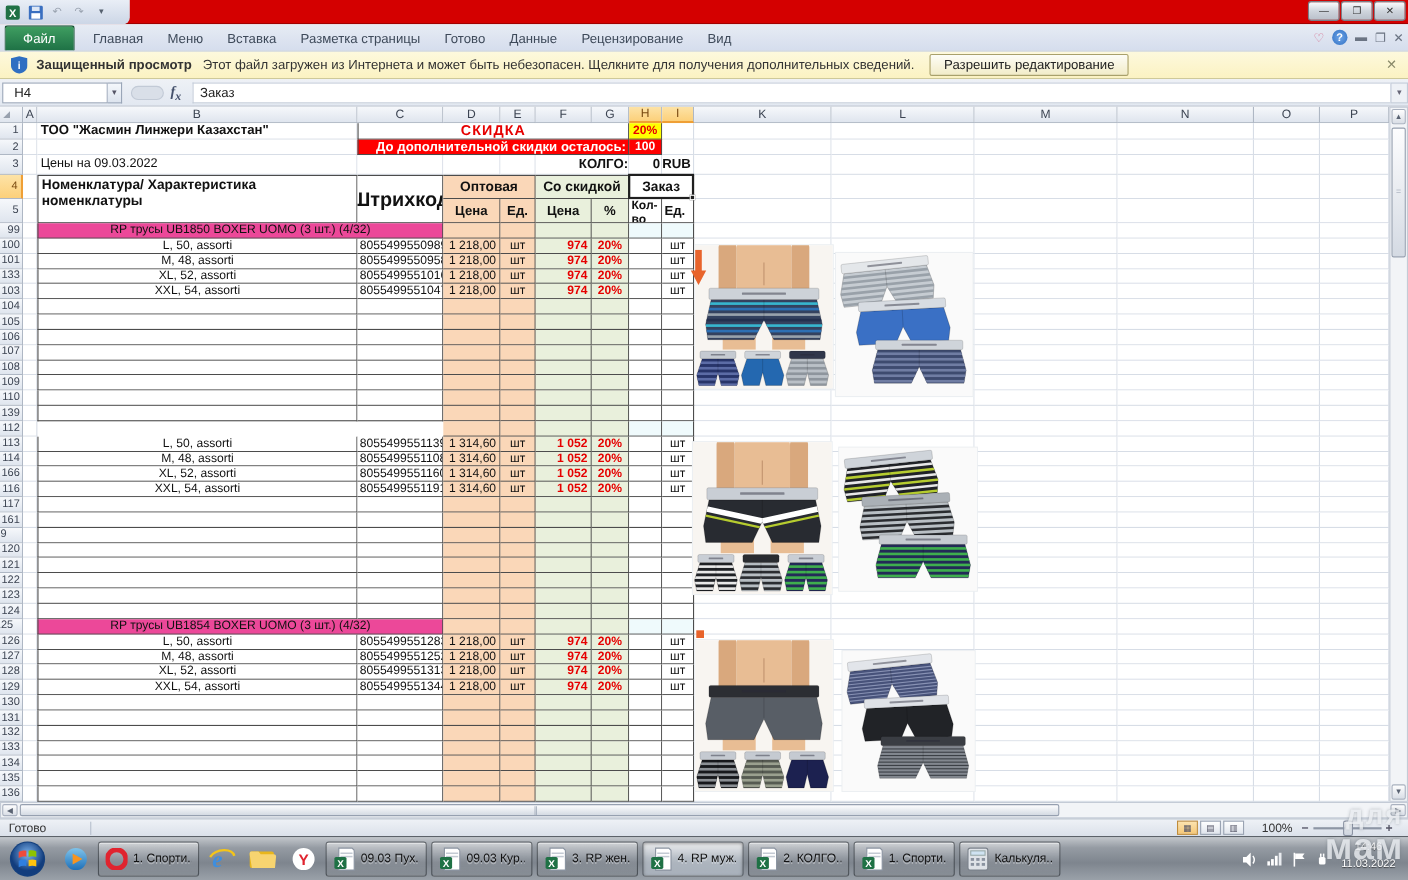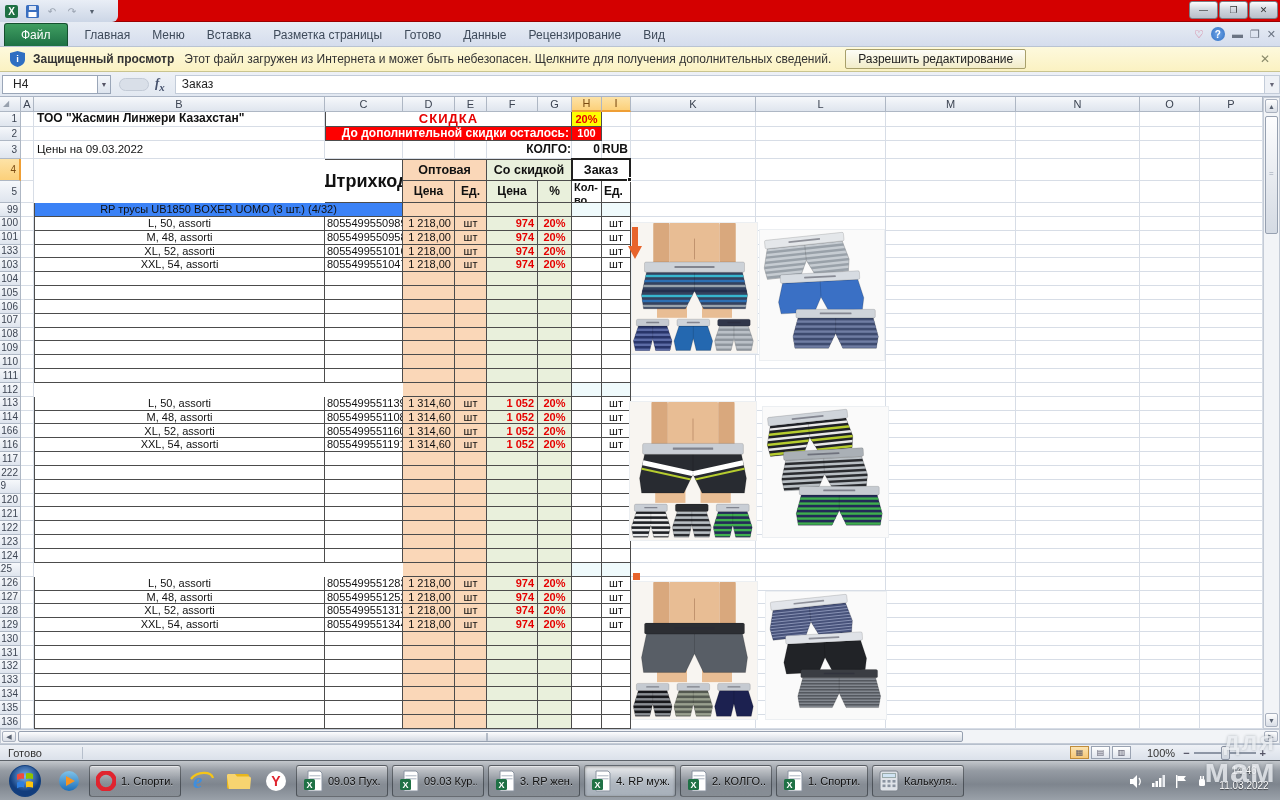--- a/index.html
+++ b/index.html
@@ -31,21 +31,21 @@
   #fx-pill{width:30px;height:13px;border-radius:7px;background:#d9dfe8;border:1px solid #c2cad6;margin:0 6px 0 8px}
   #fx{font-family:"Liberation Serif","DejaVu Serif",serif;font-style:italic;font-weight:bold;font-size:13px;color:#44506b;margin-right:10px}
   #fvalue{flex:1;height:19px;background:#fff;border:1px solid #c3ccd9;border-right:none;font-size:12px;color:#222;display:flex;align-items:center;padding-left:6px}
   #fexpand{width:16px;height:19px;background:#eef1f6;border:1px solid #c3ccd9;font-size:7px;color:#667;display:flex;align-items:center;justify-content:center}
   
   #sheet{position:absolute;left:0;top:97px;width:1263px;height:632px;background:#fff;overflow:hidden}
   .cell{position:absolute;display:flex;align-items:center;overflow:hidden;font-size:11px;color:#111;line-height:1.15}
   .gl{border-right:1px solid #d7dde6;border-bottom:1px solid #d7dde6;background:#fff}
   .tb{border-right:1px solid #4c4c4c;border-bottom:1px solid #4c4c4c;background:#fff}
   .tbl{border-left:1px solid #4c4c4c}
-  .peach{background:#fad7b8}.green{background:#e9f0dc}.cyan{background:#3b82f6}.palecyan{background:#effafc}
+  .peach{background:#fad7b8}.green{background:#e9f0dc}.cyan{background:#ec4899}.palecyan{background:#effafc}
   .yellow{background:#ffff00}.redbg{background:#fe0000}
   .b{font-weight:bold}.red{color:#e60000}.white{color:#fff}
   .ctr{justify-content:center;text-align:center}.rt{justify-content:flex-end;text-align:right}
   .colhead,.rowhead{background:linear-gradient(#f6f8fb,#dfe5ee);border-right:1px solid #aeb7c4;border-bottom:1px solid #aeb7c4;color:#3c4452;font-size:11px}
   .hl{background:linear-gradient(#fde3a7,#fcd07a);border-bottom:2px solid #ef9f35;color:#7a4b12}
   .hlrow{background:linear-gradient(#fde3a7,#fcd07a);border-right:2px solid #ef9f35;color:#7a4b12}
   #sel-border{position:absolute;border:2px solid #1f1f1f;background:transparent;pointer-events:none}
   #sel-handle{position:absolute;width:5px;height:5px;background:#1f1f1f;border:1px solid #fff}
   .photo{position:absolute;background:#fcfbf9;box-shadow:0 0 0 1px #eceff2}
   
@@ -205,42 +205,42 @@
     <div class="cell rowhead rt" style="left: 0px; top: 230.56px; width: 21px; height: 13.84px;">
       <span style="padding-right:2px;font-size:10px">108</span>
     </div>
     <div class="cell rowhead rt" style="left: 0px; top: 244.4px; width: 21px; height: 13.84px;">
       <span style="padding-right:2px;font-size:10px">109</span>
     </div>
     <div class="cell rowhead rt" style="left: 0px; top: 258.24px; width: 21px; height: 13.84px;">
       <span style="padding-right:2px;font-size:10px">110</span>
     </div>
     <div class="cell rowhead rt" style="left: 0px; top: 272.08px; width: 21px; height: 13.84px;">
-      <span style="padding-right:2px;font-size:10px">111</span>
+      <span style="padding-right:2px;font-size:10px">139</span>
     </div>
     <div class="cell rowhead rt" style="left: 0px; top: 285.92px; width: 21px; height: 13.84px;">
       <span style="padding-right:2px;font-size:10px">112</span>
     </div>
     <div class="cell rowhead rt" style="left: 0px; top: 299.76px; width: 21px; height: 13.84px;">
       <span style="padding-right:2px;font-size:10px">113</span>
     </div>
     <div class="cell rowhead rt" style="left: 0px; top: 313.6px; width: 21px; height: 13.84px;">
       <span style="padding-right:2px;font-size:10px">114</span>
     </div>
     <div class="cell rowhead rt" style="left: 0px; top: 327.44px; width: 21px; height: 13.84px;">
       <span style="padding-right:2px;font-size:10px">166</span>
     </div>
     <div class="cell rowhead rt" style="left: 0px; top: 341.28px; width: 21px; height: 13.84px;">
       <span style="padding-right:2px;font-size:10px">116</span>
     </div>
     <div class="cell rowhead rt" style="left: 0px; top: 355.12px; width: 21px; height: 13.84px;">
       <span style="padding-right:2px;font-size:10px">117</span>
     </div>
     <div class="cell rowhead rt" style="left: 0px; top: 368.96px; width: 21px; height: 13.84px;">
-      <span style="padding-right:2px;font-size:10px">222</span>
+      <span style="padding-right:2px;font-size:10px">161</span>
     </div>
     <div class="cell rowhead rt" style="left: 0px; top: 382.8px; width: 21px; height: 13.84px;">
       <span style="padding-right:14px;font-size:10px">119</span>
     </div>
     <div class="cell rowhead rt" style="left: 0px; top: 396.64px; width: 21px; height: 13.84px;">
       <span style="padding-right:2px;font-size:10px">120</span>
     </div>
     <div class="cell rowhead rt" style="left: 0px; top: 410.48px; width: 21px; height: 13.84px;">
       <span style="padding-right:2px;font-size:10px">121</span>
     </div>
@@ -612,20 +612,23 @@
     <div class="cell gl" style="left: 455px; top: 44px; width: 32px; height: 18px;"></div>
     <div class="cell gl rt b" style="left: 487px; top: 44px; width: 85px; height: 18px;">
       <span style="font-size:12px">КОЛГО:</span>
     </div>
     <div class="cell gl rt b" style="left: 572px; top: 44px; width: 30px; height: 18px;">
       <span style="padding-right:1px;font-size:12px">0</span>
     </div>
     <div class="cell gl b" style="left: 602px; top: 44px; width: 29px; height: 18px;">
       <span style="font-size:12px">RUB</span>
     </div>
+    <div class="cell tb tbl b" style="left: 34px; top: 62px; width: 291px; height: 44px; border-top: 1px solid rgb(76, 76, 76);">
+      <span style="padding:1px 3px;font-size:12.5px;align-self:flex-start">Номенклатура/ Характеристика номенклатуры</span>
+    </div>
     <div class="cell tb ctr b" style="left: 325px; top: 62px; width: 78px; height: 44px; border-top: 1px solid rgb(76, 76, 76);">
       <span style="font-size:18px">Штрихкод</span>
     </div>
     <div class="cell tb peach ctr b" style="left: 403px; top: 62px; width: 84px; height: 22px; border-top: 1px solid rgb(76, 76, 76);">
       <span style="font-size:12.5px">Оптовая</span>
     </div>
     <div class="cell tb green ctr b" style="left: 487px; top: 62px; width: 85px; height: 22px; border-top: 1px solid rgb(76, 76, 76);">
       <span style="font-size:12.5px">Со скидкой</span>
     </div>
     <div class="cell tb ctr b" style="left: 572px; top: 62px; width: 59px; height: 22px; border-top: 1px solid rgb(76, 76, 76);">
@@ -897,20 +900,21 @@
     <div class="cell tb" style="left: 572px; top: 438.16px; width: 30px; height: 13.84px;"></div>
     <div class="cell tb" style="left: 602px; top: 438.16px; width: 29px; height: 13.84px;"></div>
     <div class="cell tb tbl" style="left: 34px; top: 452px; width: 291px; height: 13.84px;"></div>
     <div class="cell tb" style="left: 325px; top: 452px; width: 78px; height: 13.84px;"></div>
     <div class="cell tb peach" style="left: 403px; top: 452px; width: 52px; height: 13.84px;"></div>
     <div class="cell tb peach" style="left: 455px; top: 452px; width: 32px; height: 13.84px;"></div>
     <div class="cell tb green" style="left: 487px; top: 452px; width: 51px; height: 13.84px;"></div>
     <div class="cell tb green" style="left: 538px; top: 452px; width: 34px; height: 13.84px;"></div>
     <div class="cell tb" style="left: 572px; top: 452px; width: 30px; height: 13.84px;"></div>
     <div class="cell tb" style="left: 602px; top: 452px; width: 29px; height: 13.84px;"></div>
+    <div class="cell tb tbl cyan ctr" style="left: 34px; top: 465.84px; width: 369px; height: 13.84px;">RP трусы UB1854 BOXER UOMO (3 шт.) (4/32)</div>
     <div class="cell tb peach" style="left: 403px; top: 465.84px; width: 52px; height: 13.84px;"></div>
     <div class="cell tb peach" style="left: 455px; top: 465.84px; width: 32px; height: 13.84px;"></div>
     <div class="cell tb green" style="left: 487px; top: 465.84px; width: 51px; height: 13.84px;"></div>
     <div class="cell tb green" style="left: 538px; top: 465.84px; width: 34px; height: 13.84px;"></div>
     <div class="cell tb palecyan" style="left: 572px; top: 465.84px; width: 30px; height: 13.84px;"></div>
     <div class="cell tb palecyan" style="left: 602px; top: 465.84px; width: 29px; height: 13.84px;"></div>
     <div class="cell tb tbl ctr" style="left: 34px; top: 479.68px; width: 291px; height: 13.84px;">L, 50, assorti</div>
     <div class="cell tb" style="left: 325px; top: 479.68px; width: 78px; height: 13.84px;">
       <span style="padding-left:2px">8055499551283</span>
     </div>

